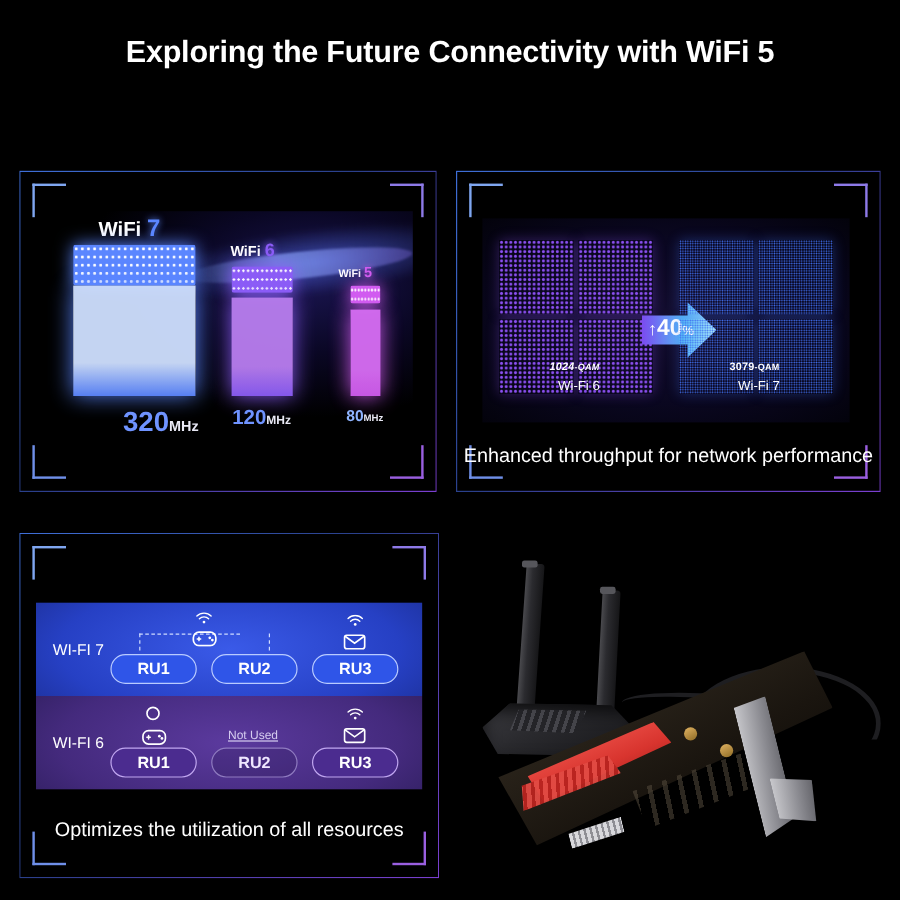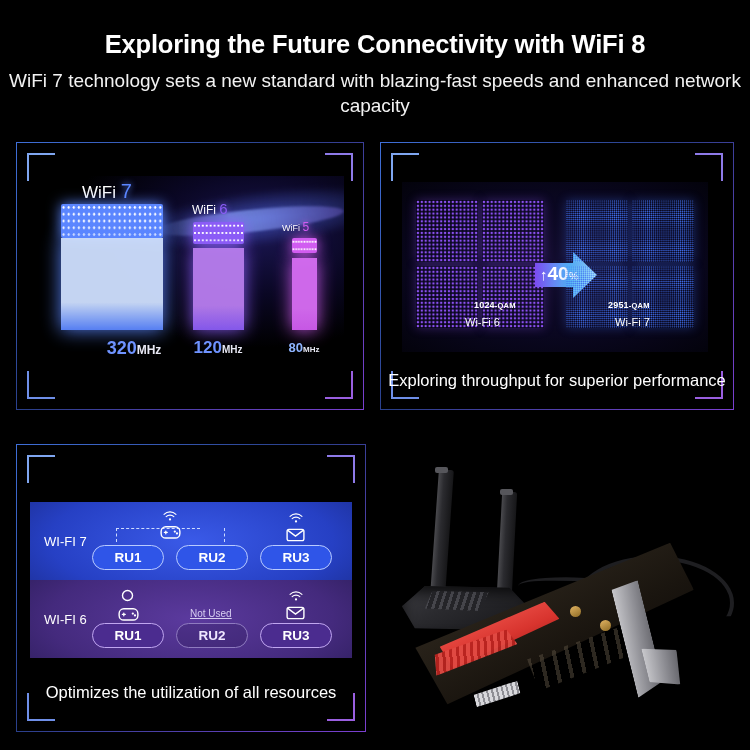--- a/index.html
+++ b/index.html
@@ -27,21 +27,21 @@
   
   .bw-stage{position:absolute;left:22px;top:34px;width:306px;height:192px;
     background:radial-gradient(ellipse 75% 70% at 72% 30%,#1a1550 0%,#0a0724 45%,#000 85%);
     overflow:hidden;}
   .swoosh{position:absolute;right:-10px;top:16px;width:230px;height:58px;
     background:radial-gradient(ellipse at 60% 50%,rgba(90,120,255,.55),rgba(60,60,200,0) 68%);
     transform:rotate(-7deg);filter:blur(2px);}
   .swoosh2{position:absolute;right:0px;top:34px;width:190px;height:22px;
     background:linear-gradient(90deg,rgba(120,150,255,0) 0%,rgba(140,170,255,.65) 40%,rgba(150,120,255,.3) 100%);
     transform:rotate(-6deg);filter:blur(1px);border-radius:50%;}
-  .bw-label{position:absolute;white-space:nowrap;font-weight:normal;}
+  .bw-label{position:absolute;white-space:nowrap;font-weight:bold;}
   .dotblock{position:absolute;border-radius:2px;overflow:hidden;}
   .beam{position:absolute;bottom:0;}
   .mhz{position:absolute;text-align:center;white-space:nowrap;font-weight:bold;}
   .mhz .u{font-size:11px;color:#e9e9f5;font-weight:bold;}
 
   
   .qam-stage{position:absolute;left:22px;top:40px;width:306px;height:170px;
     background:radial-gradient(ellipse 80% 80% at 50% 50%,#140e30 0%,#0a0720 50%,#010105 100%);overflow:hidden;}
   .qgrid{position:absolute;top:18px;width:128px;height:128px;display:grid;
     grid-template-columns:1fr 1fr;grid-template-rows:1fr 1fr;gap:4px;}
@@ -77,39 +77,38 @@
   .pcb{position:absolute;background:linear-gradient(160deg,#2a2520 0%,#16120e 70%);}
   .heat{position:absolute;background:linear-gradient(170deg,#f0564e 0%,#d8342e 55%,#9c1f1c 100%);}
   .brkt{position:absolute;background:linear-gradient(95deg,#c9c9cd 0%,#8d8d93 55%,#5e5e64 100%);}
 </style>
 </head>
 <body>
 
 <div id="page">
 
   <div class="hdr">
-    <div class="hdr-title">Exploring the Future Connectivity with WiFi 8</div>
-    <div class="hdr-sub">WiFi 7 technology sets a new standard with blazing-fast speeds and enhanced network capacity</div>
+    <div class="hdr-title">Exploring the Future Connectivity with WiFi 5</div>
   </div>
 
   <div class="panel" id="p1" style="left:16px;top:142px;width:348px;height:268px;">
     <div class="edge"></div>
     <div class="brk tl"></div>
     <div class="brk tr"></div>
     <div class="brk bl"></div>
     <div class="brk br"></div>
 
     <div class="bw-stage">
       <div class="swoosh"></div>
       <div class="swoosh2"></div>
       <div id="bw-bars">
           <div class="bw-label" style="left: 44px; top: 4px; color: rgb(255, 255, 255); font-size: 17px;"><span>WiFi </span><span style="font-size: 20px; color: rgb(91, 134, 255); text-shadow: rgb(91, 134, 255) 0px 0px 6px;">7</span></div>
           <div class="dotblock" style="left: 23px; top: 28px; width: 102px; height: 34px; background-color: rgb(91, 134, 255); background-image: radial-gradient(circle, rgb(255, 255, 255) 0px, rgb(255, 255, 255) 0.918px, rgba(255, 255, 255, 0) 1.53px); background-size: 5.1px 6.8px; box-shadow: rgb(91, 134, 255) 0px 0px 14px;"></div>
           <div class="beam" style="left: 23px; top: 62px; width: 102px; height: 92px; background: linear-gradient(rgb(207, 224, 255) 0%, rgb(207, 224, 255) 70%, rgb(91, 134, 255) 100%); box-shadow: rgb(91, 134, 255) 0px 0px 18px; opacity: 0.95;"></div>
-          <div class="mhz" style="left: 14px; top: 162px; width: 120px;"><span class="n" style="font-size: 18px; color: rgb(111, 147, 255); margin-left: 44px;">320</span><span class="u" style="font-size: 12px;">MHz</span></div>
+          <div class="mhz" style="left: 14px; top: 162px; width: 120px;"><span class="n" style="font-size: 23px; color: rgb(111, 147, 255); margin-left: 44px;">320</span><span class="u" style="font-size: 12px;">MHz</span></div>
           <div class="bw-label" style="left: 154px; top: 24px; color: rgb(255, 255, 255); font-size: 12px;"><span>WiFi </span><span style="font-size: 15px; color: rgb(139, 92, 246); text-shadow: rgb(139, 92, 246) 0px 0px 6px;">6</span></div>
           <div class="dotblock" style="left: 154.5px; top: 46px; width: 51px; height: 22px; background-color: rgb(139, 92, 246); background-image: radial-gradient(circle, rgb(255, 255, 255) 0px, rgb(255, 255, 255) 0.8px, rgba(255, 255, 255, 0) 1.2px); background-size: 3.92308px 7.33333px; box-shadow: rgb(139, 92, 246) 0px 0px 14px;"></div>
           <div class="beam" style="left: 154.5px; top: 72px; width: 51px; height: 82px; background: linear-gradient(rgb(185, 126, 240) 0%, rgb(185, 126, 240) 70%, rgb(139, 92, 246) 100%); box-shadow: rgb(139, 92, 246) 0px 0px 18px; opacity: 0.95;"></div>
           <div class="mhz" style="left: 120px; top: 162px; width: 120px;"><span class="n" style="font-size: 17px; color: rgb(111, 147, 255);">120</span><span class="u" style="font-size: 10px;">MHz</span></div>
           <div class="bw-label" style="left: 244px; top: 44px; color: rgb(255, 255, 255); font-size: 9px;"><span>WiFi </span><span style="font-size: 12px; color: rgb(209, 92, 240); text-shadow: rgb(209, 92, 240) 0px 0px 6px;">5</span></div>
           <div class="dotblock" style="left: 253.5px; top: 62px; width: 25px; height: 15px; background-color: rgb(209, 92, 240); background-image: radial-gradient(circle, rgb(255, 255, 255) 0px, rgb(255, 255, 255) 0.8px, rgba(255, 255, 255, 0) 1.2px); background-size: 2.77778px 7.5px; box-shadow: rgb(209, 92, 240) 0px 0px 14px;"></div>
           <div class="beam" style="left: 253.5px; top: 82px; width: 25px; height: 72px; background: linear-gradient(rgb(217, 110, 245) 0%, rgb(217, 110, 245) 70%, rgb(209, 92, 240) 100%); box-shadow: rgb(209, 92, 240) 0px 0px 18px; opacity: 0.95;"></div>
           <div class="mhz" style="left: 206px; top: 162px; width: 120px;"><span class="n" style="font-size: 13px; color: rgb(143, 180, 255);">80</span><span class="u" style="font-size: 8px;">MHz</span></div>
         </div>
     </div>
@@ -123,21 +122,21 @@
     <div class="brk br"></div>
 
     <div class="qam-stage">
 
       <div class="qgrid" id="qgrid-left" style="left:14px;">
           <div class="qcell" style="background-color: rgba(0, 0, 0, 0); background-image: radial-gradient(circle, rgb(139, 79, 240) 0px, rgb(139, 79, 240) 0.8525px, rgba(0, 0, 0, 0) 1.6275px); background-size: 3.875px 3.875px; box-shadow: rgba(139, 79, 240, 0.333) 0px 0px 10px;"></div>
           <div class="qcell" style="background-color: rgba(0, 0, 0, 0); background-image: radial-gradient(circle, rgb(139, 79, 240) 0px, rgb(139, 79, 240) 0.8525px, rgba(0, 0, 0, 0) 1.6275px); background-size: 3.875px 3.875px; box-shadow: rgba(139, 79, 240, 0.333) 0px 0px 10px;"></div>
           <div class="qcell" style="background-color: rgba(0, 0, 0, 0); background-image: radial-gradient(circle, rgb(139, 79, 240) 0px, rgb(139, 79, 240) 0.8525px, rgba(0, 0, 0, 0) 1.6275px); background-size: 3.875px 3.875px; box-shadow: rgba(139, 79, 240, 0.333) 0px 0px 10px;"></div>
           <div class="qcell" style="background-color: rgba(0, 0, 0, 0); background-image: radial-gradient(circle, rgb(139, 79, 240) 0px, rgb(139, 79, 240) 0.8525px, rgba(0, 0, 0, 0) 1.6275px); background-size: 3.875px 3.875px; box-shadow: rgba(139, 79, 240, 0.333) 0px 0px 10px;"></div>
         </div>
-      <div class="qlabel" style="left:72px;top:118px;">
+      <div class="qlabel" style="left:56px;top:118px;font-style:italic;">
         <span>1024</span><span class="sm">-QAM</span>
       </div>
       <div class="qname" style="left:63px;top:134px;">Wi-Fi 6</div>
 
       <div class="arrow">
         <svg width="62" height="46" viewBox="0 0 62 46">
           <defs>
             <linearGradient id="ag" x1="0" y1="0" x2="1" y2="0">
               <stop offset="0%" stop-color="#7b4bf0"></stop>
                 <stop offset="55%" stop-color="#55b8f5"></stop>
@@ -153,26 +152,26 @@
         </div>
       </div>
 
       <div class="qgrid" id="qgrid-right" style="left:164px;">
           <div class="qcell" style="background-color: rgba(0, 0, 0, 0); background-image: radial-gradient(circle, rgb(63, 111, 240) 0px, rgb(63, 111, 240) 0.454667px, rgba(0, 0, 0, 0) 0.868px); background-size: 2.06667px 2.06667px; box-shadow: rgba(63, 111, 240, 0.333) 0px 0px 10px;"></div>
           <div class="qcell" style="background-color: rgba(0, 0, 0, 0); background-image: radial-gradient(circle, rgb(63, 111, 240) 0px, rgb(63, 111, 240) 0.454667px, rgba(0, 0, 0, 0) 0.868px); background-size: 2.06667px 2.06667px; box-shadow: rgba(63, 111, 240, 0.333) 0px 0px 10px;"></div>
           <div class="qcell" style="background-color: rgba(0, 0, 0, 0); background-image: radial-gradient(circle, rgb(63, 111, 240) 0px, rgb(63, 111, 240) 0.454667px, rgba(0, 0, 0, 0) 0.868px); background-size: 2.06667px 2.06667px; box-shadow: rgba(63, 111, 240, 0.333) 0px 0px 10px;"></div>
           <div class="qcell" style="background-color: rgba(0, 0, 0, 0); background-image: radial-gradient(circle, rgb(63, 111, 240) 0px, rgb(63, 111, 240) 0.454667px, rgba(0, 0, 0, 0) 0.868px); background-size: 2.06667px 2.06667px; box-shadow: rgba(63, 111, 240, 0.333) 0px 0px 10px;"></div>
         </div>
       <div class="qlabel" style="left:206px;top:118px;">
-        <span>2951</span><span class="sm">-QAM</span>
+        <span>3079</span><span class="sm">-QAM</span>
       </div>
       <div class="qname" style="left:213px;top:134px;">Wi-Fi 7</div>
     </div>
 
-    <div class="caption" style="top:228px;">Exploring throughput for superior performance</div>
+    <div class="caption" style="top:228px;">Enhanced throughput for network performance</div>
   </div>
 
   <div class="panel" id="p3" style="left:16px;top:444px;width:350px;height:288px;">
     <div class="edge"></div>
     <div class="brk tl"></div>
     <div class="brk tr"></div>
     <div class="brk bl"></div>
     <div class="brk br"></div>
 
     <div class="ru-stage" id="ru-stage">

